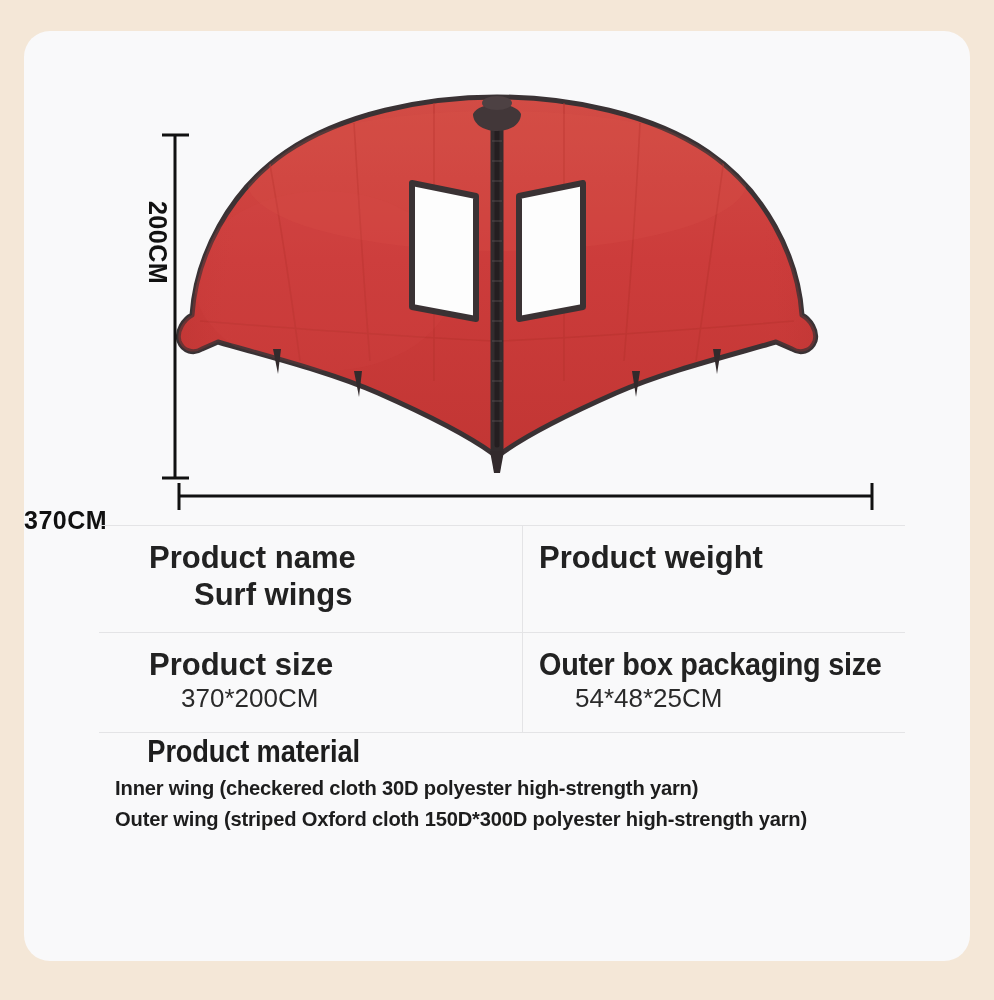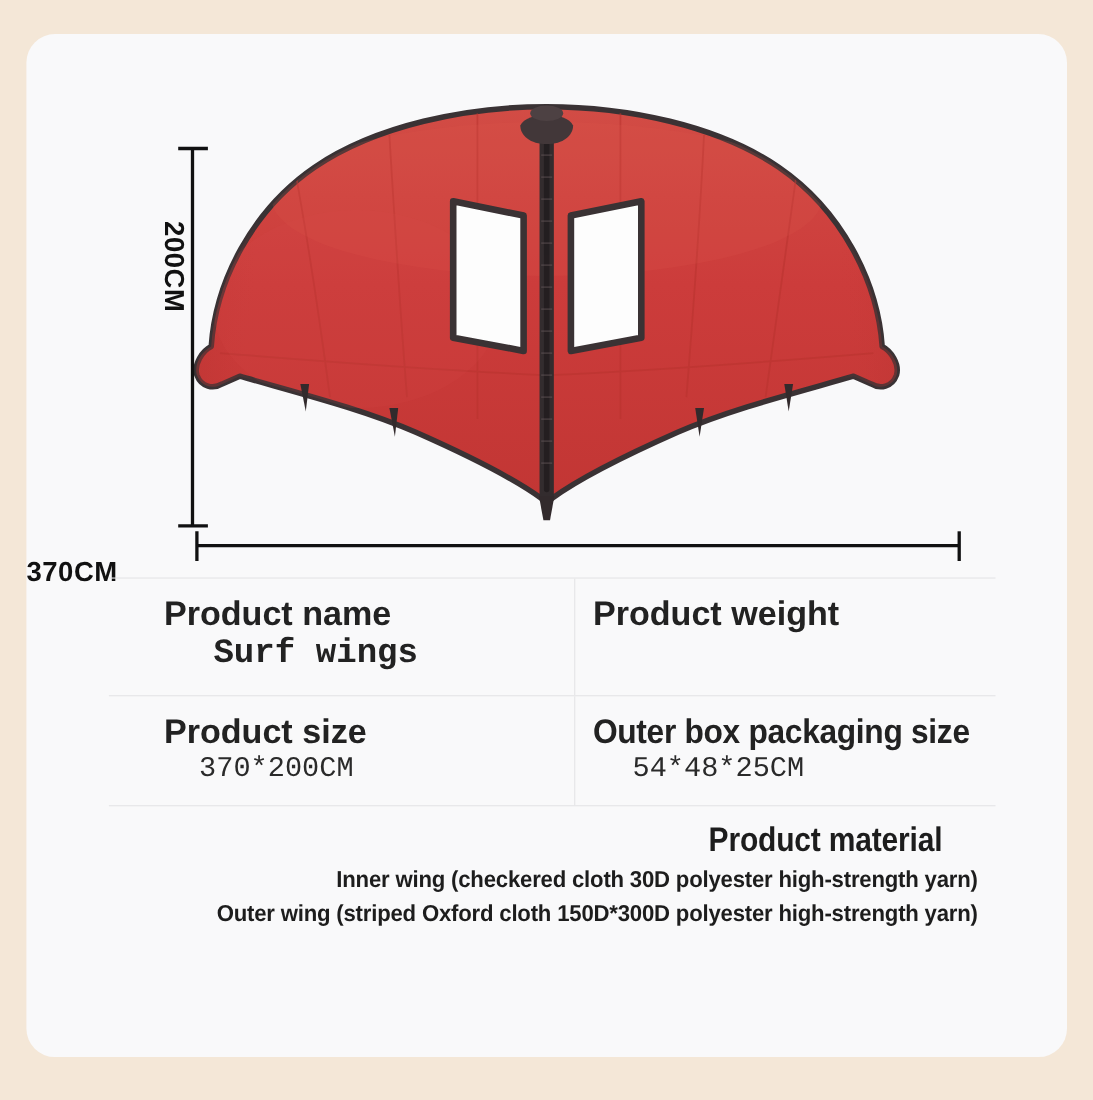--- a/index.html
+++ b/index.html
@@ -99,34 +99,33 @@
     transform: scaleX(.93);
     transform-origin: left center;
     letter-spacing: -.3px;
   }
   .sv {
     font-size: 26px;
     color: #2a2a2a;
     line-height: 1.3;
     padding-left: 32px;
     white-space: nowrap;
-    font-family: Liberation Mono, monospace;
   }
   .sv.indent-sm { padding-left: 36px; }
   .sv.bold-val {
     font-size: 31px;
     font-weight: bold;
     color: #222;
     padding-left: 45px;
   }
   
   .material {
     border-top: 1px solid #e4e4e6;
-    padding-top: 12px;
-    text-align: right;
+    padding-top: 0;
+    text-align: left;
   }
   .mat-title {
     font-size: 31px;
     font-weight: bold;
     color: #1d1d1d;
     transform: scaleX(.88);
     letter-spacing: -.2px;
     line-height: 1.25;
   }
   .mat-line {

